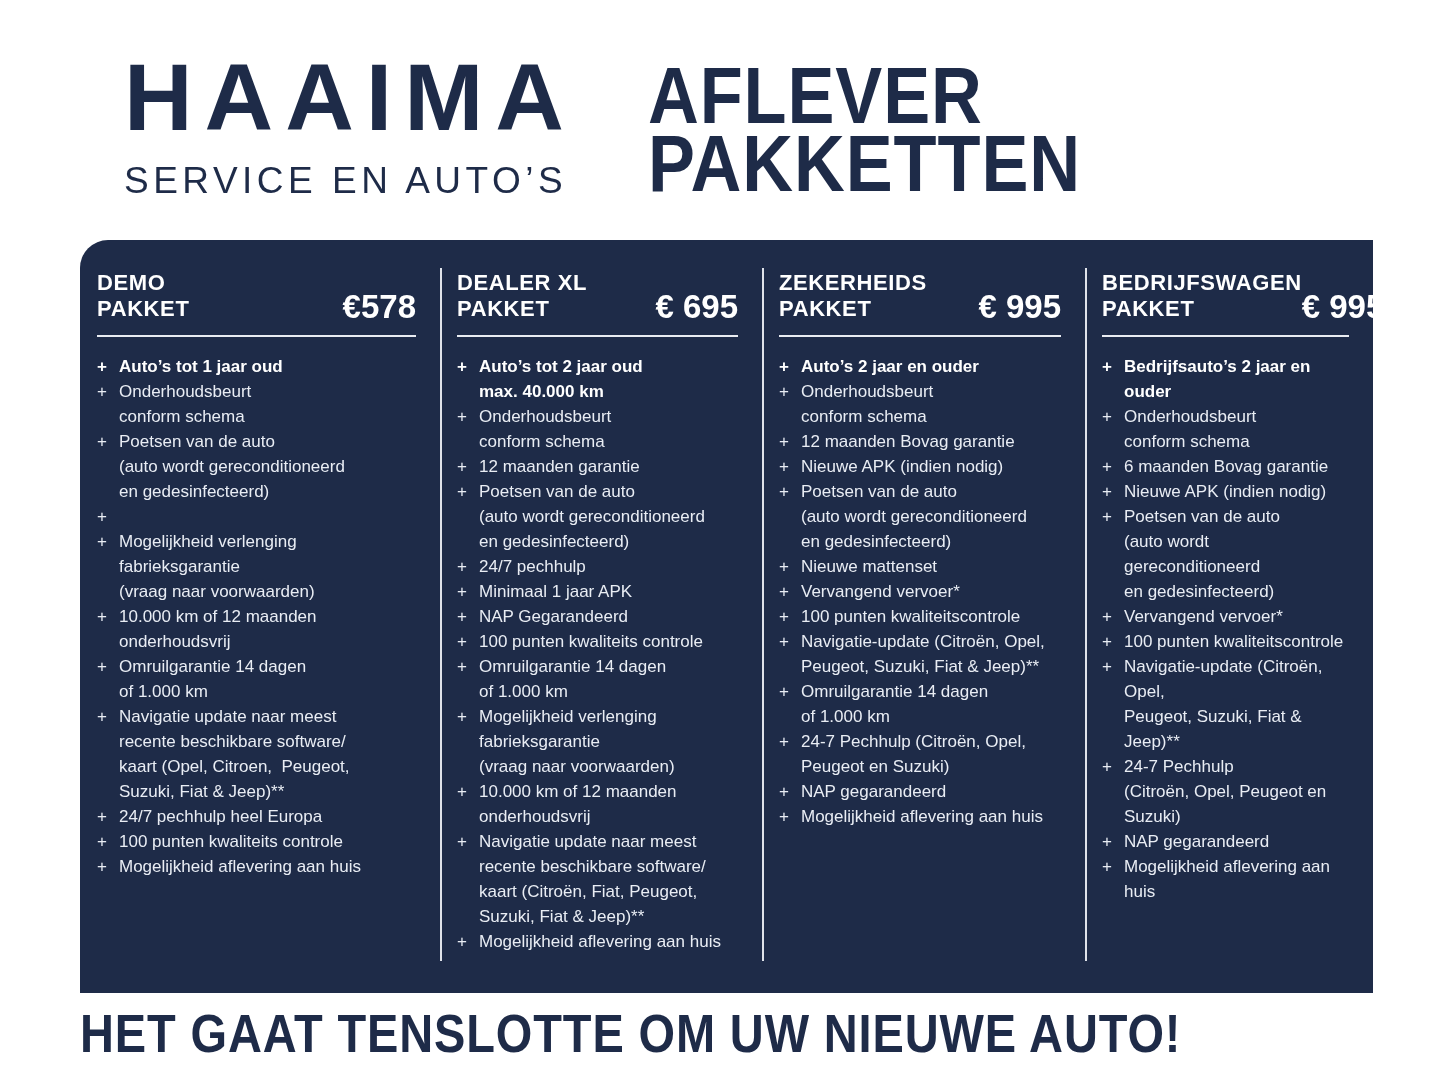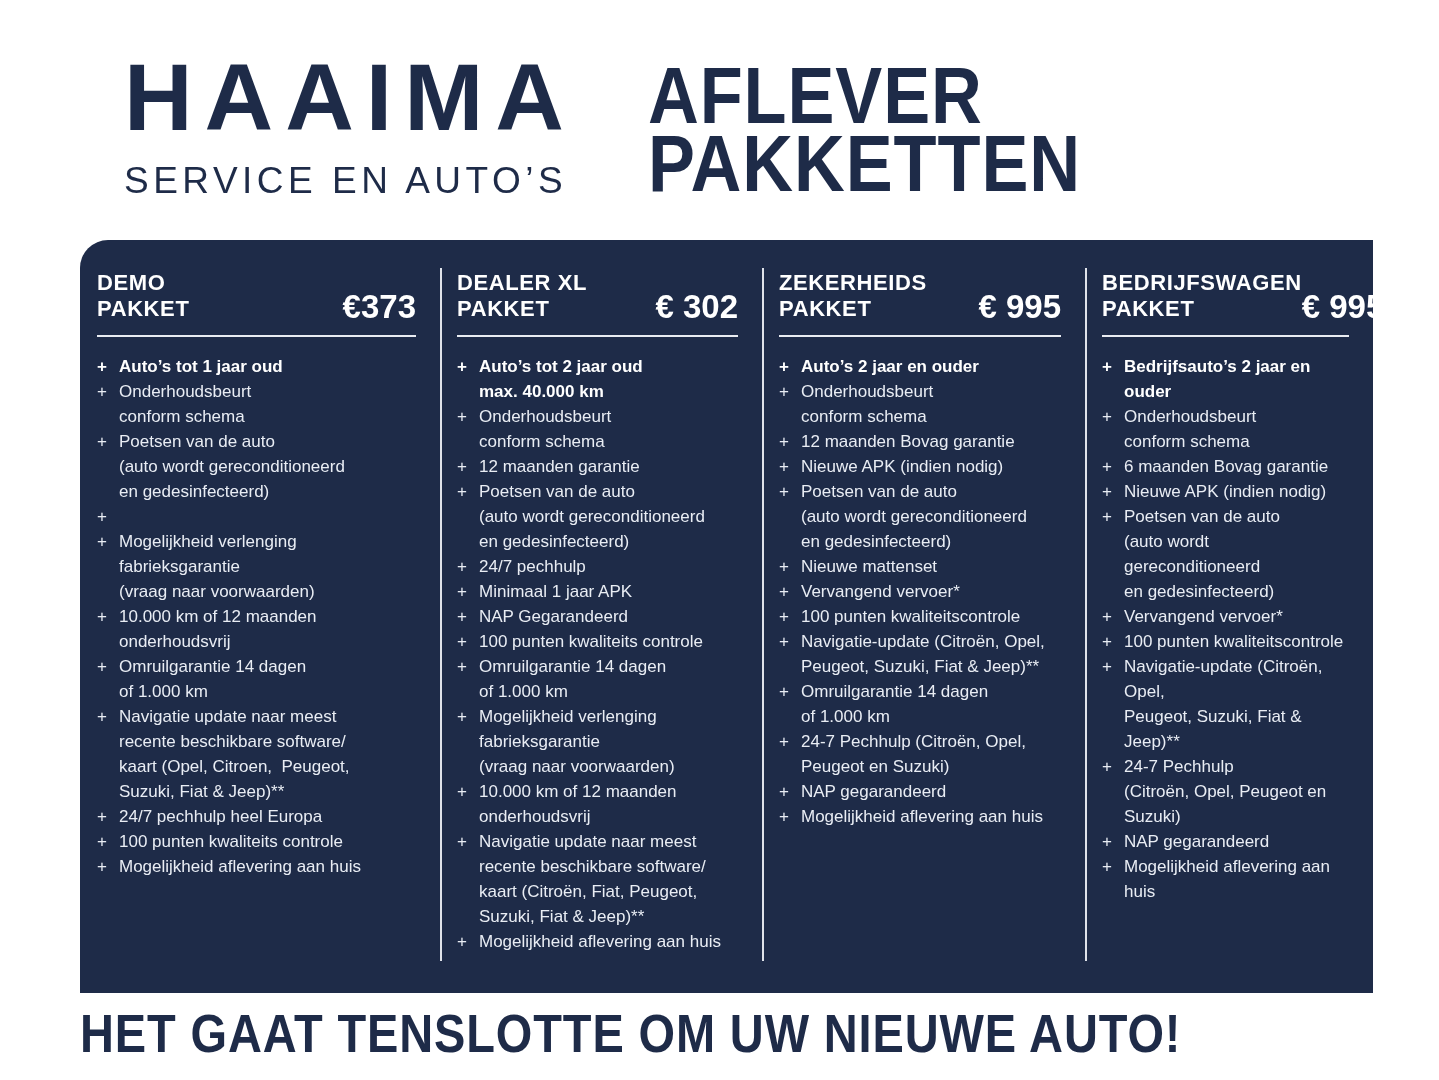--- a/index.html
+++ b/index.html
@@ -70,21 +70,21 @@
     <div class="divider d1"></div>
     <div class="divider d2"></div>
     <div class="divider d3"></div>
     <div class="grid">
         <div class="col">
           <div class="col-header">
             <div class="col-title">
               <div>DEMO</div>
               <div>PAKKET</div>
             </div>
-            <div class="col-price">€373</div>
+            <div class="col-price">€578</div>
           </div>
           <div class="rule"></div>
           <div class="items">
             <div class="item bold">
               <span class="plus">+</span>
               <div class="itxt">
                 <div>Auto’s tot 1 jaar oud</div>
               </div>
             </div>
             <div class="item">
@@ -155,21 +155,21 @@
               </div>
             </div>
           </div>
         </div>
         <div class="col">
           <div class="col-header">
             <div class="col-title">
               <div>DEALER XL</div>
               <div>PAKKET</div>
             </div>
-            <div class="col-price">€ 302</div>
+            <div class="col-price">€ 695</div>
           </div>
           <div class="rule"></div>
           <div class="items">
             <div class="item bold">
               <span class="plus">+</span>
               <div class="itxt">
                 <div>Auto’s tot 2 jaar oud</div>
                 <div>max. 40.000 km</div>
               </div>
             </div>

